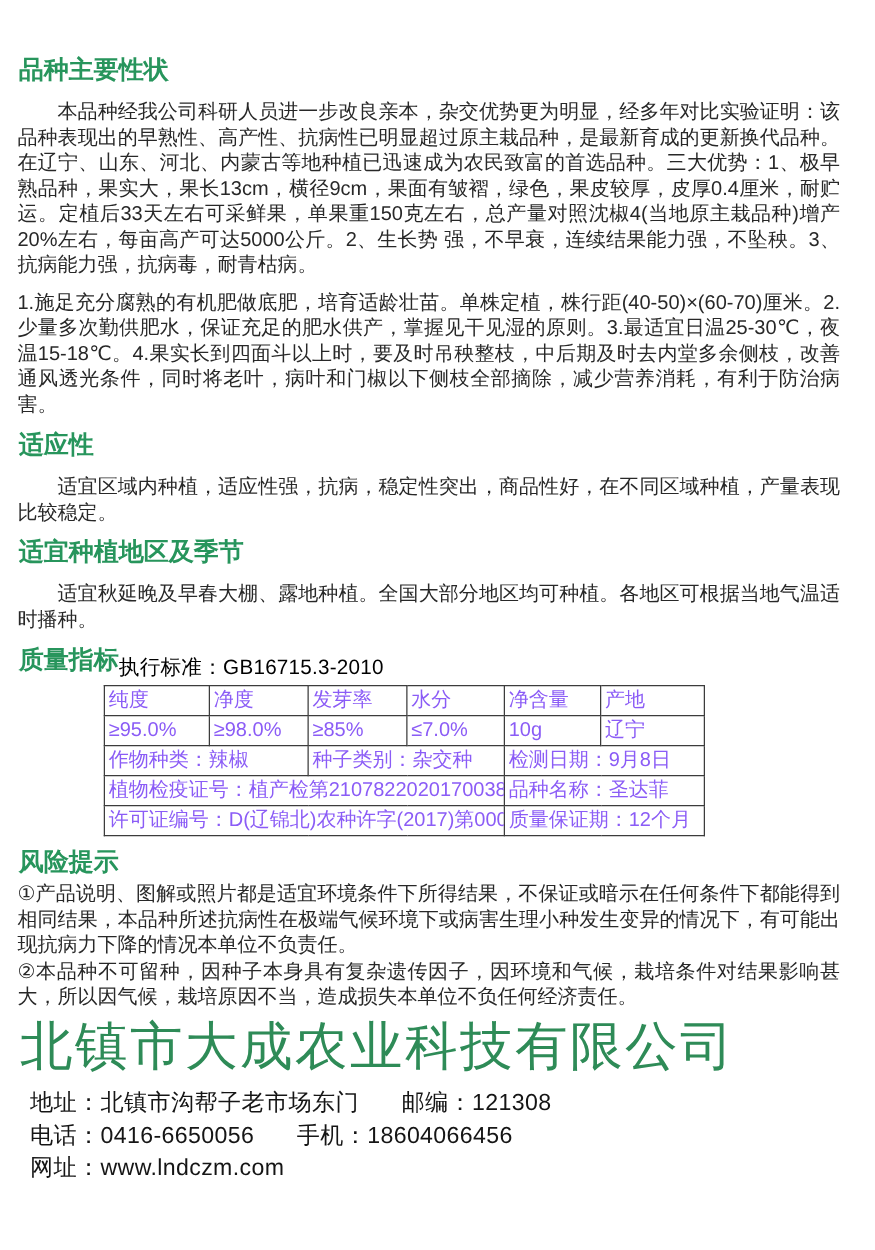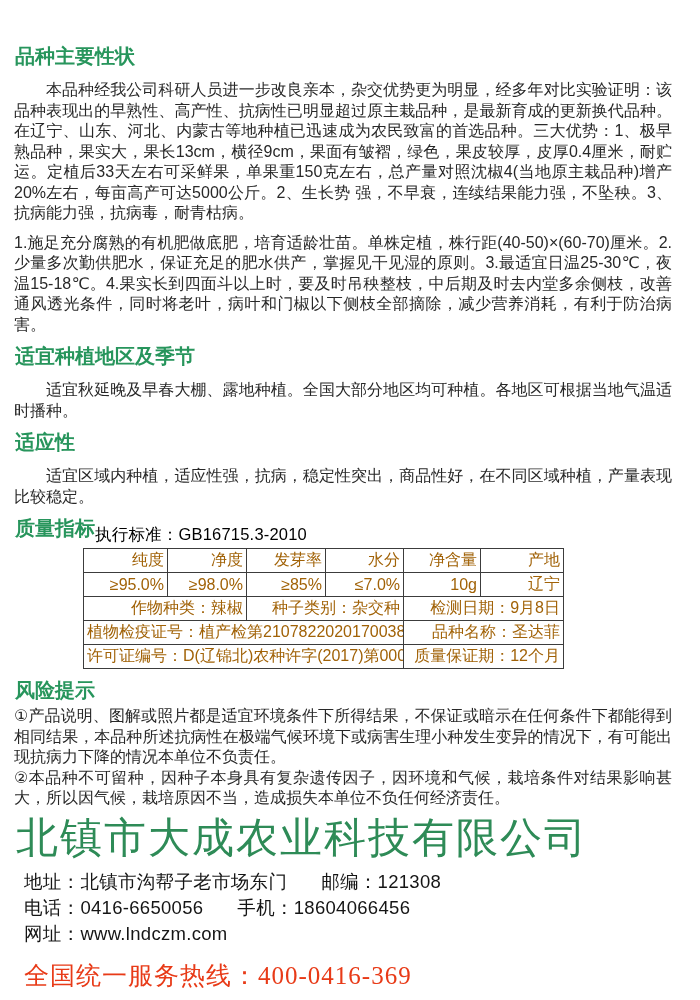--- a/index.html
+++ b/index.html
@@ -35,22 +35,22 @@
     font-size: 16.5px; color: #000000; line-height: 20px;
     padding-right: 66px; letter-spacing: 0.2px;
   }
   table.quality-table {
     border-collapse: collapse;
     margin-left: 69px; width: 480px;
     table-layout: fixed;
   }
   table.quality-table td {
     border: 1.6px solid #3c3c3c;
-    text-align: right; vertical-align: middle;
-    font-size: 16px; color: #a16207;
+    text-align: left; vertical-align: middle;
+    font-size: 16px; color: #8b5cf6;
     height: 22px; padding: 1px 3px;
     white-space: nowrap; overflow: hidden;
   }
 
   
   .risk-par { text-indent: 0; }
 
   
   .footer { margin-top: 10px; }
   .company-name {
@@ -81,27 +81,27 @@
   <section>
     <h2 class="sec-heading">品种主要性状</h2>
     <p class="body-text indent">本品种经我公司科研人员进一步改良亲本，杂交优势更为明显，经多年对比实验证明：该品种表现出的早熟性、高产性、抗病性已明显超过原主栽品种，是最新育成的更新换代品种。在辽宁、山东、河北、内蒙古等地种植已迅速成为农民致富的首选品种。三大优势：1、极早熟品种，果实大，果长13cm，横径9cm，果面有皱褶，绿色，果皮较厚，皮厚0.4厘米，耐贮运。定植后33天左右可采鲜果，单果重150克左右，总产量对照沈椒4(当地原主栽品种)增产20%左右，每亩高产可达5000公斤。2、生长势 强，不早衰，连续结果能力强，不坠秧。3、抗病能力强，抗病毒，耐青枯病。</p>
   </section>
 
   <section>
     <p class="body-text">1.施足充分腐熟的有机肥做底肥，培育适龄壮苗。单株定植，株行距(40-50)×(60-70)厘米。2.少量多次勤供肥水，保证充足的肥水供产，掌握见干见湿的原则。3.最适宜日温25-30℃，夜温15-18℃。4.果实长到四面斗以上时，要及时吊秧整枝，中后期及时去内堂多余侧枝，改善通风透光条件，同时将老叶，病叶和门椒以下侧枝全部摘除，减少营养消耗，有利于防治病害。</p>
   </section>
 
   <section>
-    <h2 class="sec-heading">适宜种植地区及季节</h2>
-    <p class="body-text indent">适宜秋延晚及早春大棚、露地种植。全国大部分地区均可种植。各地区可根据当地气温适时播种。</p>
+    <h2 class="sec-heading">适应性</h2>
+    <p class="body-text indent">适宜区域内种植，适应性强，抗病，稳定性突出，商品性好，在不同区域种植，产量表现比较稳定。</p>
   </section>
 
   <section>
-    <h2 class="sec-heading">适应性</h2>
-    <p class="body-text indent">适宜区域内种植，适应性强，抗病，稳定性突出，商品性好，在不同区域种植，产量表现比较稳定。</p>
+    <h2 class="sec-heading">适宜种植地区及季节</h2>
+    <p class="body-text indent">适宜秋延晚及早春大棚、露地种植。全国大部分地区均可种植。各地区可根据当地气温适时播种。</p>
   </section>
 
   <section>
     <div class="q-head-row">
       <h2 class="sec-heading">质量指标</h2>
       <div class="q-standard">执行标准：GB16715.3-2010</div>
     </div>
     <table class="quality-table">
       <colgroup>
         <col style="width:84px">
@@ -155,16 +155,15 @@
     <div class="company-name">北镇市大成农业科技有限公司</div>
     <div class="contact-line">
       <span>地址：北镇市沟帮子老市场东门</span><span class="gap"></span><span>邮编：121308</span>
     </div>
     <div class="contact-line">
       <span>电话：0416-6650056</span><span class="gap"></span><span>手机：18604066456</span>
     </div>
     <div class="contact-line">
       <span>网址：www.lndczm.com</span>
     </div>
-    <div class="hotline">全国统一服务热线：400-0416-369</div>
   </div>
 
 </div>
 
 </body></html>

